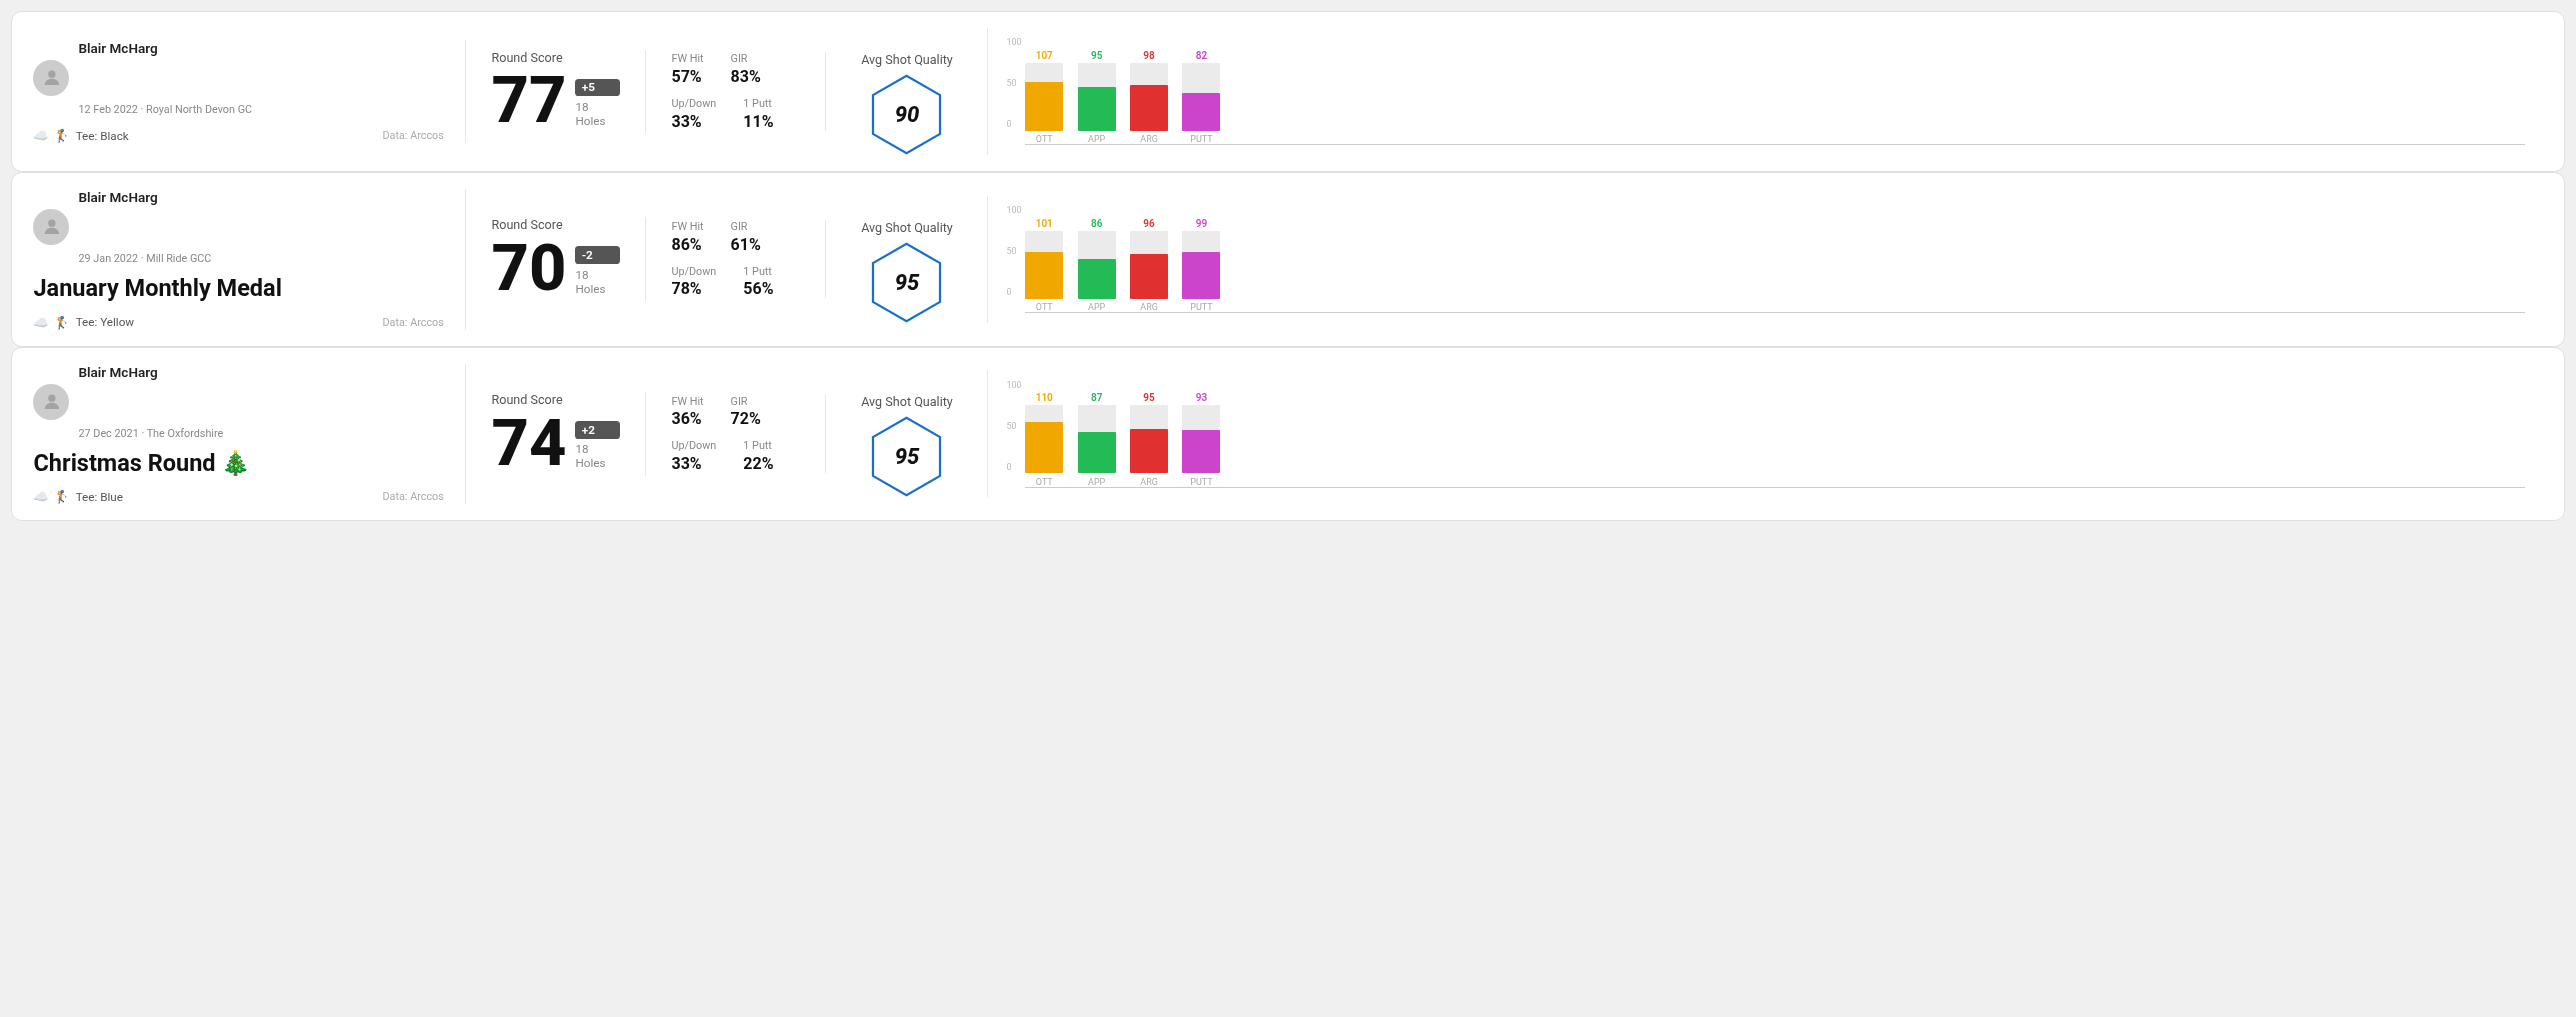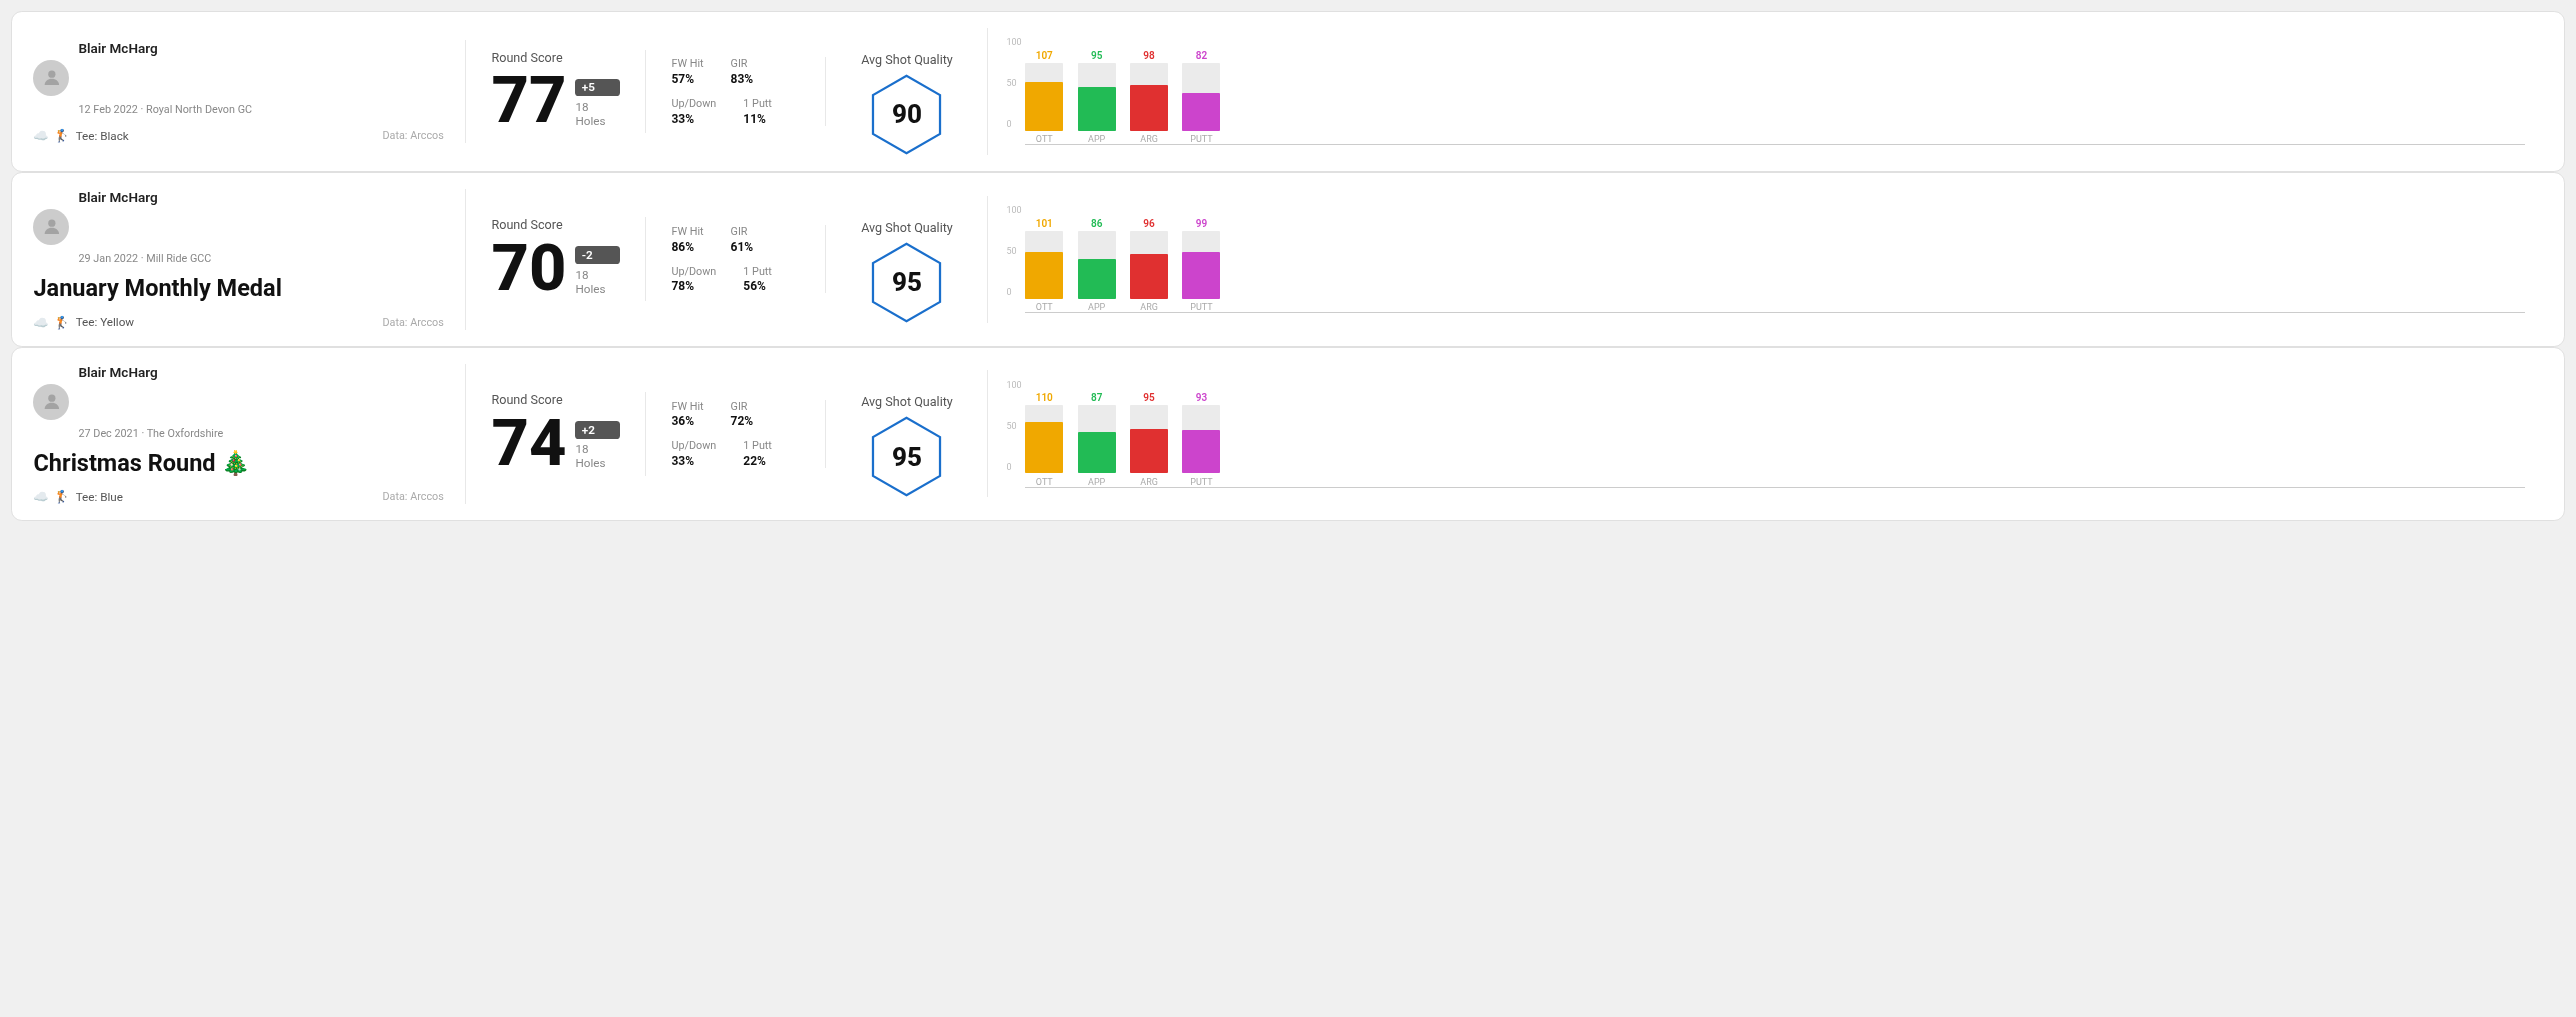--- a/index.html
+++ b/index.html
@@ -136,21 +136,21 @@
       padding: 0 25px;
       border-right: 0.9px solid #e8e8e8;
       gap: 10.8px;
     }
     .stats-row {
       display: flex;
       gap: 27px;
     }
     .stat-item { display: flex; flex-direction: column; gap: 1.8px; }
     .stat-label { font-size: 10.8px; color: #888; }
-    .stat-value { font-size: 12px; font-weight: 700; color: #111; }
+    .stat-value { font-size: 16px; font-weight: 700; color: #111; }
     
     .card-quality {
       flex: 0 0 162px;
       display: flex;
       flex-direction: column;
       justify-content: center;
       align-items: center;
       padding: 0 18px;
       border-right: 0.9px solid #e8e8e8;
       gap: 7.2px;
@@ -167,25 +167,26 @@
       height: 81px;
       display: flex;
       align-items: center;
       justify-content: center;
     }
     .hexagon-wrap svg {
       position: absolute;
       top: 0; left: 0;
     }
     .hexagon-score {
-      font-size: 26px;
+      font-size: 22px;
       font-weight: 800;
       color: #111;
       position: relative;
       z-index: 1;
+      font-style: italic;
     }
     
     .card-chart {
       flex: 1;
       display: flex;
       flex-direction: column;
       justify-content: center;
       padding: 0 18px;
     }
     .bar-ott { background: #f0a800; }

